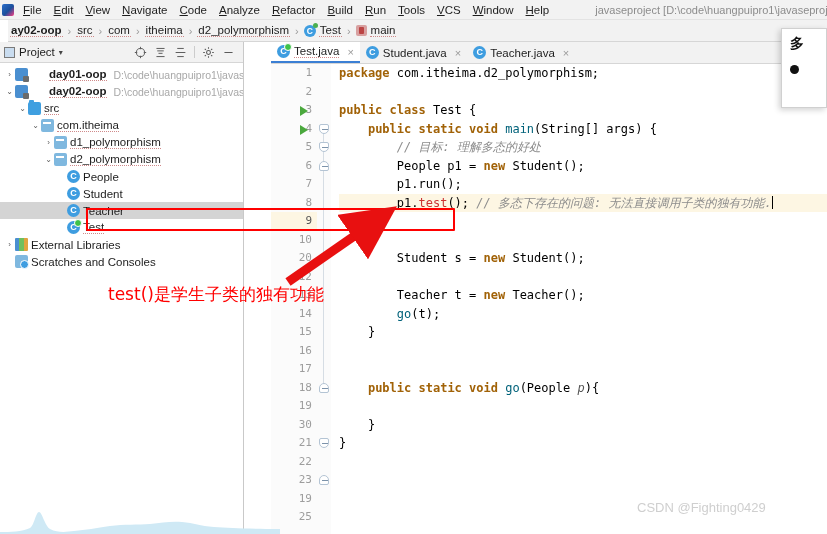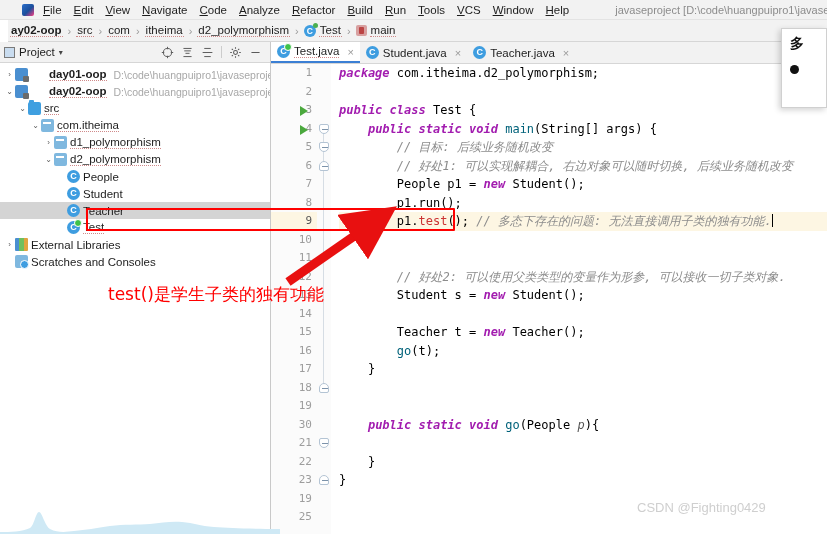--- a/index.html
+++ b/index.html
@@ -10,21 +10,21 @@
     background:#ffffff;
     color:#000;
     position:relative;
   }
   #app{ position:relative; width:827px; height:534px; overflow:hidden; background:#fff; }
 
   
   .menubar{
     position:absolute; left:0; top:0; width:827px; height:20px;
     background:#f2f2f2; border-bottom:1px solid #e3e3e3;
-    display:flex; align-items:center;padding-left:20px;
+    display:flex; align-items:center;
   }
   .menu-logo{
     width:12px; height:12px; margin-left:2px; margin-right:3px;
     background:linear-gradient(135deg,#2d6fcb 0%, #1b4f9c 55%, #ff3d81 100%);
     border-radius:2px; flex:0 0 auto;
   }
   .menu-item{
     padding:0 6px; font-size:11.5px; color:#1d1d1d; line-height:20px;
     white-space:nowrap; cursor:default;
   }
@@ -56,21 +56,21 @@
     display:inline-block; width:11px; height:11px; margin-right:3px;
     background:#d8a0a0; border-radius:2px; position:relative;
   }
   .ic-method::after{
     content:""; position:absolute; left:3px; top:2px; width:5px; height:7px;
     background:#b44; border-radius:1px;
   }
 
   
   .proj-panel{
-    position:absolute; left:0; top:42px; width:271px; height:492px;
+    position:absolute; left:0; top:42px; width:244px; height:492px;
     background:#ffffff; border-right:1px solid #c9c9c9; overflow:hidden;
   }
   .proj-head{
     height:21px; background:#f2f2f2; border-bottom:1px solid #d6d6d6;
     display:flex; align-items:center; padding:0 4px;
   }
   .proj-head .label{ font-size:11.5px; color:#1d1d1d; margin-left:4px; }
   .proj-head .sq{
     width:11px; height:11px; border:1px solid #7a7a7a; background:#c9dcef;
   }
@@ -168,21 +168,21 @@
     position:absolute; left:6px; width:1px; background:#d6dde4;
   }
 
   .code{
     flex:1 1 auto; position:relative; background:#fff;
     font-family:"DejaVu Sans Mono", monospace; font-size:12px;
     padding-left:8px;
   }
   .cl{ height:18.5px; line-height:18.5px; white-space:pre; }
   .cl.cur{ background:#fdf6e3; }
-  .kw{ color:#a21caf; font-weight:bold;font-style:italic; }
+  .kw{ color:#a16207; font-weight:bold; }
   .id{ color:#000; }
   .cls{ color:#000; }
   .mth{ color:#00627a; }
   .cmt{ color:#8c8c8c; font-style:italic; }
   .err{ color:#cc3333; }
   .param{ color:#555; font-style:italic; }
   .caret-bar{
     display:inline-block; width:1px; height:13px; background:#000;
     vertical-align:-2px;
   }
@@ -393,21 +393,21 @@
           <div class="ln">1</div>
           <div class="ln">2</div>
           <div class="ln">3</div>
           <div class="ln">4</div>
           <div class="ln">5</div>
           <div class="ln">6</div>
           <div class="ln">7</div>
           <div class="ln">8</div>
           <div class="ln cur">9</div>
           <div class="ln">10</div>
-          <div class="ln">11</div>
+          <div class="ln">20</div>
           <div class="ln">12</div>
           <div class="ln">13</div>
           <div class="ln">14</div>
           <div class="ln">15</div>
           <div class="ln">16</div>
           <div class="ln">17</div>
           <div class="ln">18</div>
           <div class="ln">19</div>
           <div class="ln">30</div>
           <div class="ln">21</div>
@@ -431,28 +431,26 @@
           <div class="fold close" style="top: 96.5px;"></div>
           <div class="fold close" style="top: 318.5px;"></div>
           <div class="fold open" style="top: 374px;"></div>
           <div class="fold close" style="top: 411px;"></div>
         </div>
       <div class="code" id="code">
           <div class="cl"><span class="kw">package </span><span class="id">com.itheima.d2_polymorphism;</span></div>
           <div class="cl">&nbsp;</div>
           <div class="cl"><span class="kw">public class </span><span class="cls">Test</span><span class="id"> {</span></div>
           <div class="cl">    <span class="kw">public static </span><span class="kw">void </span><span class="mth">main</span><span class="id">(</span><span class="cls">String</span><span class="id">[] args) {</span></div>
-          <div class="cl">        <span class="cmt">// 目标: 后续业务随机改变</span></div>
-          <div class="cl">        <span class="cmt">// 好处1: 可以实现解耦合, 右边对象可以随时切换, 后续业务随机改变</span></div>
+          <div class="cl">        <span class="cmt">// 目标: 理解多态的好处</span></div>
           <div class="cl">        <span class="id">People p1 = </span><span class="kw">new </span><span class="id">Student();</span></div>
           <div class="cl">        <span class="id">p1.run();</span></div>
           <div class="cl cur">        <span class="id">p1.</span><span class="err">test</span><span class="id">(); </span><span class="cmt">// 多态下存在的问题: 无法直接调用子类的独有功能.</span><span class="caret-bar"></span></div>
           <div class="cl">&nbsp;</div>
           <div class="cl">&nbsp;</div>
-          <div class="cl">        <span class="cmt">// 好处2: 可以使用父类类型的变量作为形参, 可以接收一切子类对象.</span></div>
           <div class="cl">        <span class="id">Student s = </span><span class="kw">new </span><span class="id">Student();</span></div>
           <div class="cl">&nbsp;</div>
           <div class="cl">        <span class="id">Teacher t = </span><span class="kw">new </span><span class="id">Teacher();</span></div>
           <div class="cl">        <span class="mth">go</span><span class="id">(t);</span></div>
           <div class="cl">    <span class="id">}</span></div>
           <div class="cl">&nbsp;</div>
           <div class="cl">&nbsp;</div>
           <div class="cl">    <span class="kw">public static </span><span class="kw">void </span><span class="mth">go</span><span class="id">(People </span><span class="param">p</span><span class="id">){</span></div>
           <div class="cl">&nbsp;</div>
           <div class="cl">    <span class="id">}</span></div>

